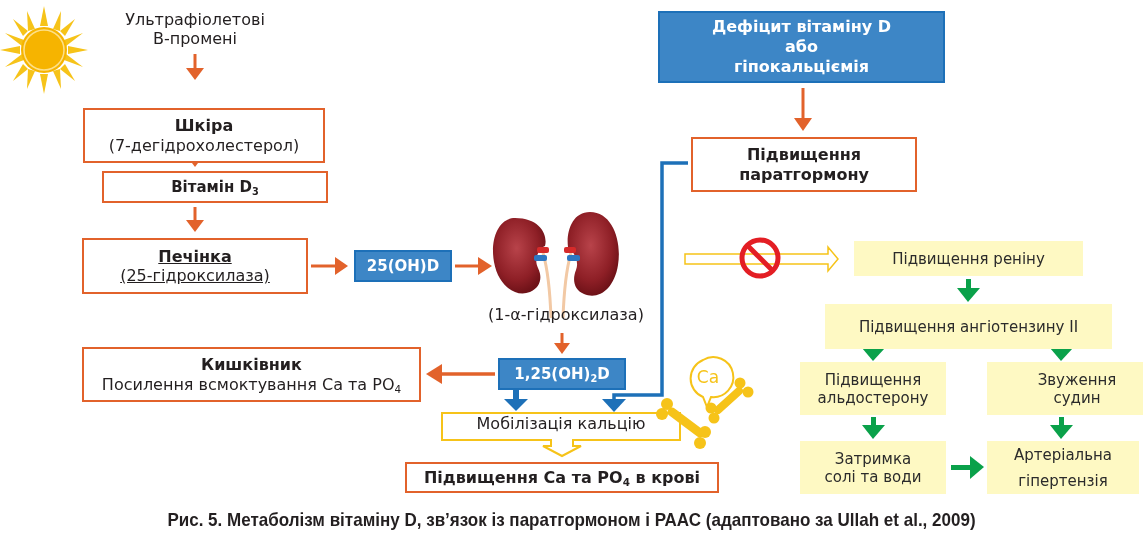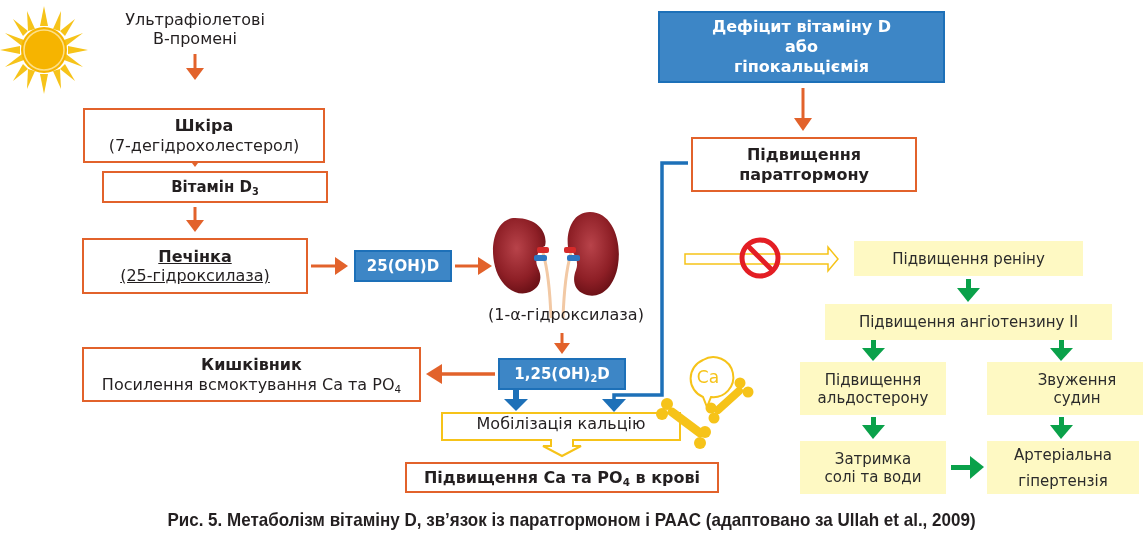--- a/index.html
+++ b/index.html
@@ -215,21 +215,21 @@
 </div>
 
 <div class="box obox t16" style="left:691px; top:137px; width:226px; height:55px;">
   <div class="b">Підвищення</div>
   <div class="b">паратгормону</div>
 </div>
 
 <div class="box gbox" style="left:854px; top:241px; width:229px; height:35px;">
   <span>Підвищення реніну</span>
 </div>
-<div class="box gbox" style="left:825px; top:304px; width:287px; height:36px;">
+<div class="box gbox" style="left:825px; top:304px; width:287px; height:45px;">
   <span>Підвищення ангіотензину II</span>
 </div>
 <div class="box gbox" style="left:800px; top:362px; width:146px; height:53px;">
   <div>Підвищення</div>
   <div>альдостерону</div>
 </div>
 <div class="box gbox" style="left:987px; top:362px; width:180px; height:53px;">
   <div>Звуження</div>
   <div>судин</div>
 </div>

